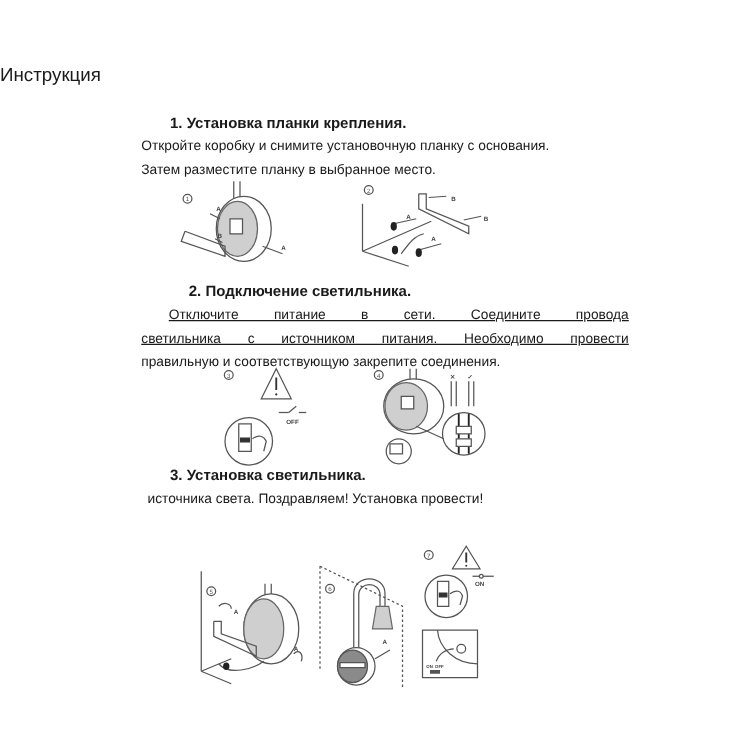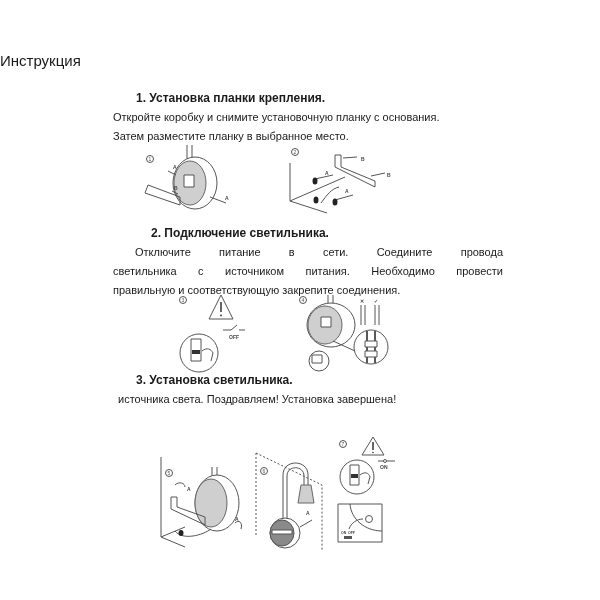--- a/index.html
+++ b/index.html
@@ -2,21 +2,21 @@
 <html><head>
   <meta charset="utf-8">
   <style>
     html, body { margin: 0; padding: 0; background: #ffffff; }
     body { width: 600px; height: 600px; position: relative; overflow: hidden;
            font-family: "Liberation Sans", sans-serif; color: #1a1a1a; }
     .abs { position: absolute; }
     .title { left: 0; width: 540px; top: 52px; font-size: 15px; }
     .h { font-weight: bold; font-size: 12px; }
     .p { font-size: 11px; line-height: 19px; }
-    .just { text-align: justify; text-align-last: justify; }
+    .just { text-align: justify; text-align-last: justify; text-decoration: underline; }
     svg { position: absolute; overflow: visible; }
     svg * { vector-effect: non-scaling-stroke; }
     .st { stroke: #555; fill: none; stroke-width: 1; }
     .stf { stroke: #555; fill: #fff; stroke-width: 1; }
     .gray { fill: #8a8a8a; stroke: #555; }
     .lg { fill: #cfcfcf; stroke: #666; }
     .lbl { font-family: "Liberation Sans", sans-serif; font-size: 5px; fill: #444; font-weight: bold; }
     .num { font-family: "Liberation Sans", sans-serif; font-size: 5px; fill: #555; }
   </style>
 </head>
@@ -110,21 +110,21 @@
   <circle cx="76" cy="52" r="17" class="stf"></circle>
   <line x1="72" y1="36" x2="72" y2="68" stroke="#222" stroke-width="1.5"></line>
   <line x1="80" y1="36" x2="80" y2="68" stroke="#222" stroke-width="1.5"></line>
   <rect x="70" y="46" width="12" height="6" class="stf"></rect>
   <rect x="70" y="56" width="12" height="6" class="stf"></rect>
   <line x1="38" y1="46" x2="60" y2="56" class="st"></line>
 </svg>
 
 <div class="abs h" style="left:136px; top:373px;text-align:center;">3.  Установка светильника.</div>
 <div class="abs p" style="left:118px; top:390px; width:385px;">
-  <div>источника света. Поздравляем! Установка завершена!</div>
+  <div>источника света. Поздравляем! Установка провести!</div>
 </div>
 
 <svg style="left:155px; top:445px;" width="90" height="105">
   <line x1="6" y1="12" x2="6" y2="92" class="st"></line>
   <line x1="6" y1="92" x2="30" y2="102" class="st"></line>
   <line x1="6" y1="92" x2="30" y2="82" class="st"></line>
   <circle cx="14" cy="28" r="3.5" class="st"></circle>
   <text x="12.5" y="30" class="num">5</text>
   <line x1="57" y1="22" x2="57" y2="35" class="st"></line>
   <line x1="62" y1="22" x2="62" y2="35" class="st"></line>

